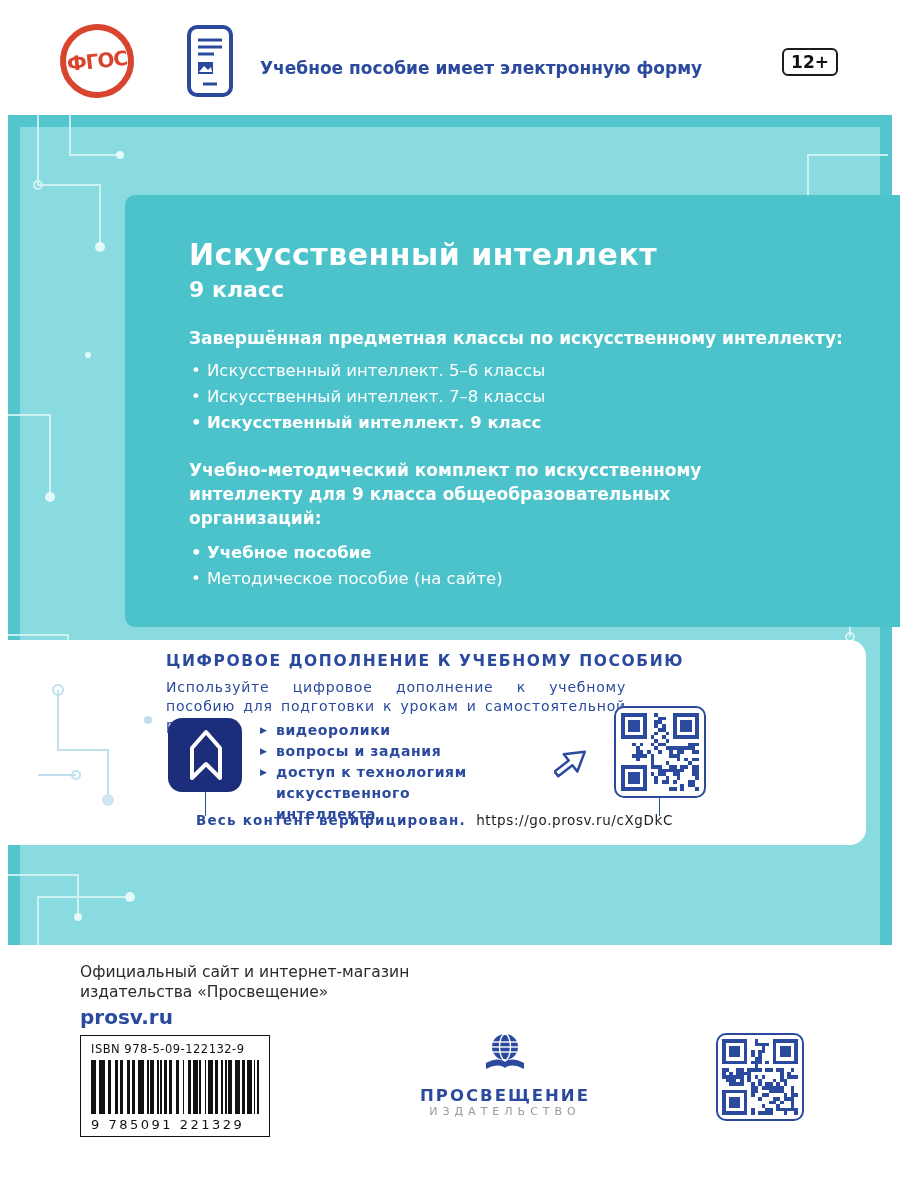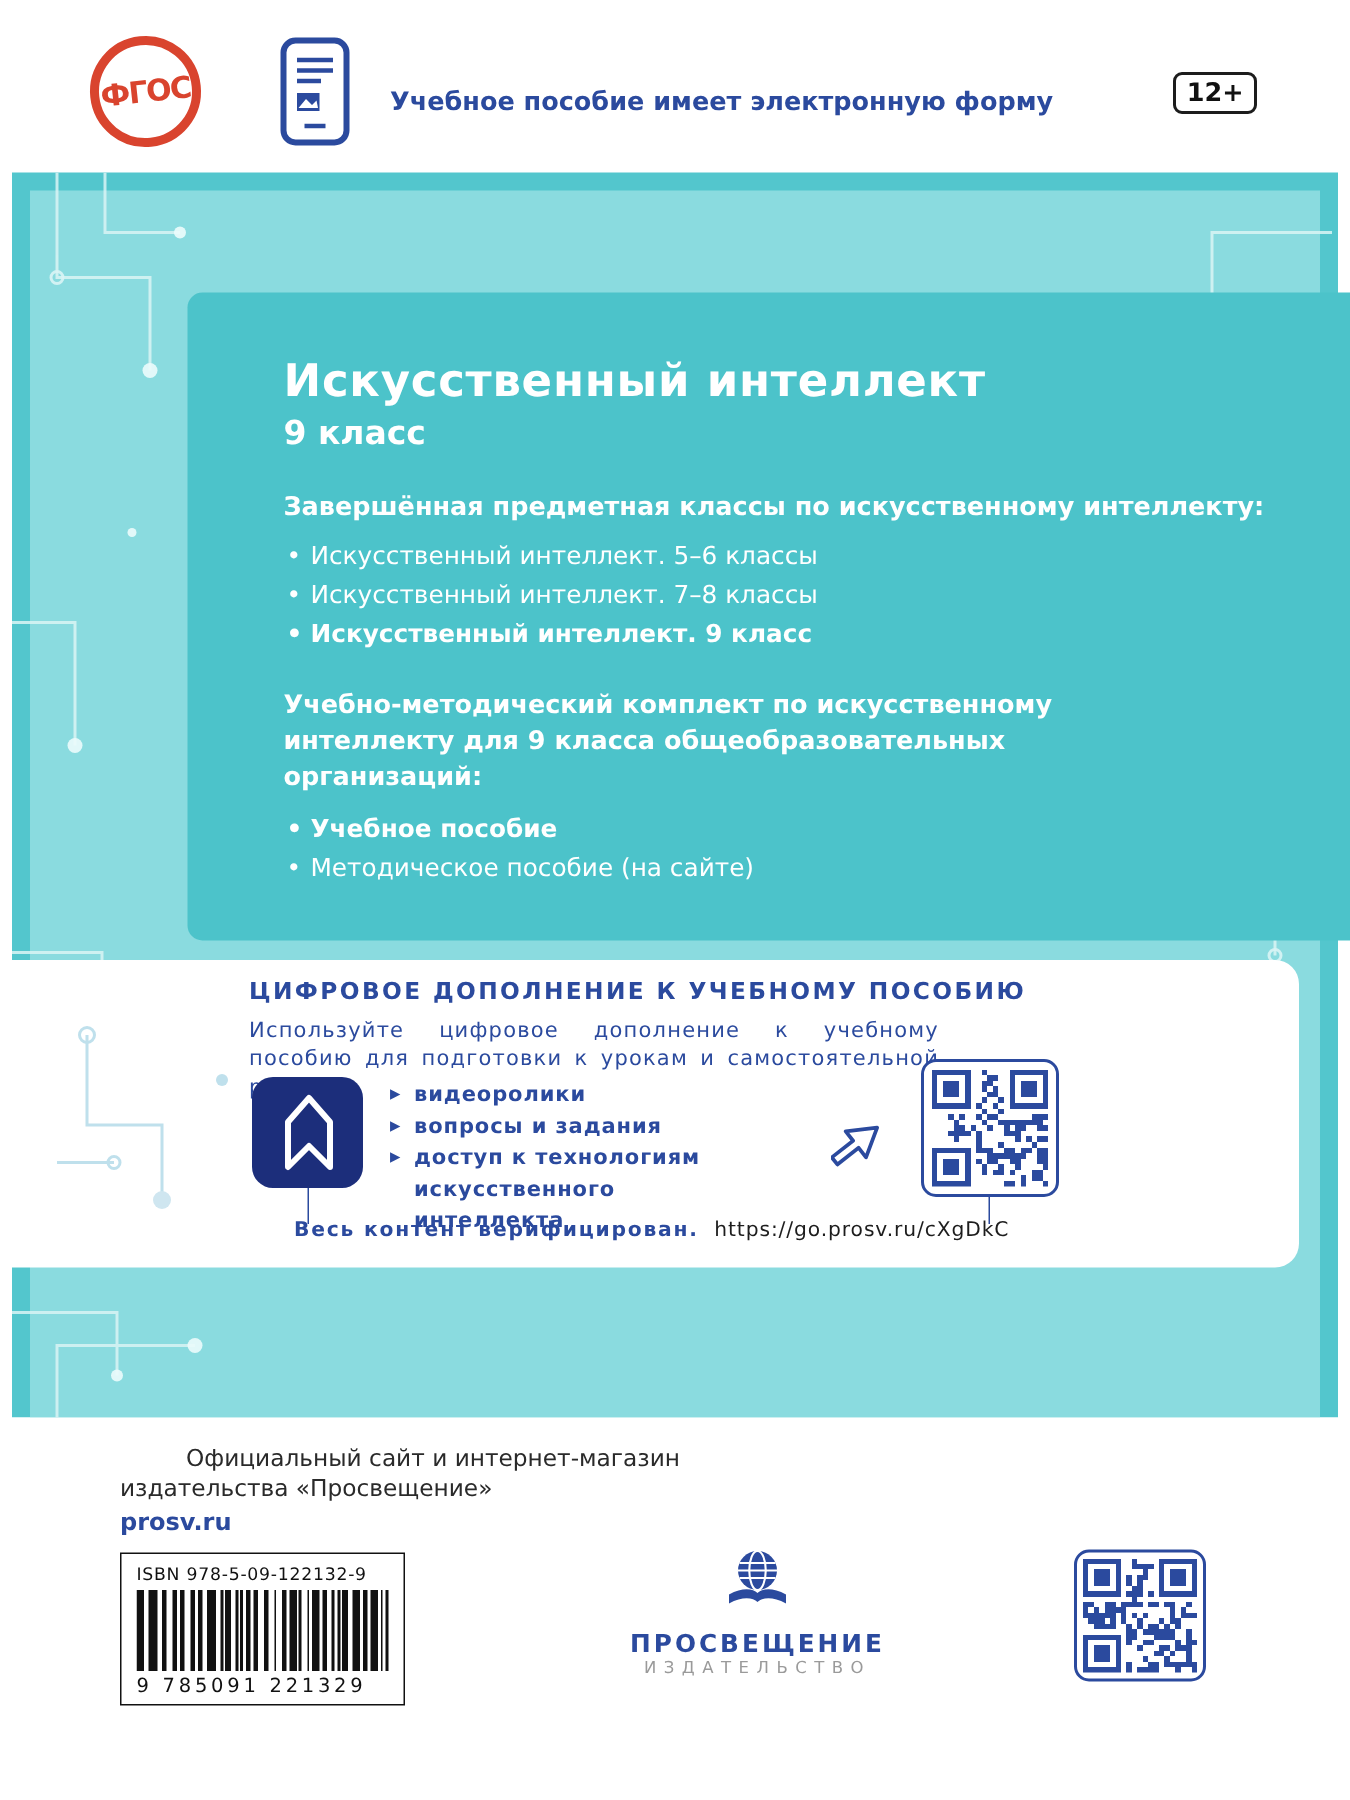--- a/index.html
+++ b/index.html
@@ -45,23 +45,23 @@
   .dp-arrow { position:absolute; left:546px; top:108px; }
   .connector { position:absolute; border-left:1.5px solid #2b4a9e; }
   .conn-left { left:197px; top:152px; height:24px; }
   .conn-right { left:651px; top:158px; height:18px; }
   .dp-verified { position:absolute; left:188px; top:172px; font-size:13.5px; color:#2b4a9e; white-space:nowrap; }
   .dp-verified .label { font-weight:bold; letter-spacing:1.2px; }
   .dp-verified .url { color:#1d1d1d; letter-spacing:.6px; margin-left:6px; }
 
   
   .footer { position:absolute; left:0; top:945px; width:900px; height:255px; background:#fff; }
-  .site-line1 { position:absolute; left:80px; top:18px; color:#2a2a2a; font-size:15.5px;margin-left:44px; }
+  .site-line1 { position:absolute; left:80px; top:18px; color:#2a2a2a; font-size:15.5px; }
   .site-line2 { position:absolute; left:80px; top:38px; color:#2a2a2a; font-size:15.5px; }
-  .site-url { position:absolute; left:80px; top:60px; color:#2b4a9e; font-weight:bold; font-size:16px; }
+  .site-url { position:absolute; left:80px; top:60px; color:#2b4a9e; font-weight:bold; font-size:20px; }
   .barcode { position:absolute; left:80px; top:90px; width:190px; height:102px; border:1.5px solid #111; padding:6px 10px 4px; display:flex; flex-direction:column; background:#fff; }
   .barcode .isbn { font-size:11.5px; color:#111; letter-spacing:.5px; }
   .barcode-bars { flex:1; margin-top:4px; display:flex; align-items:stretch; overflow:hidden; }
   .barcode-bars span { display:inline-block; background:#111; height:100%; flex:none; }
   .barcode .digits { font-size:13px; letter-spacing:2.5px; margin-top:3px; color:#111; }
   .publisher { position:absolute; left:390px; top:86px; width:230px; text-align:center; }
   .publisher .name { color:#2b4a9e; font-weight:bold; font-size:16.5px; letter-spacing:2px; margin-top:5px; }
   .publisher .sub { color:#9a9a9a; font-size:11px; letter-spacing:5px; margin-top:0; }
   .footer-qr { position:absolute; left:716px; top:88px; width:88px; height:88px; border:2px solid #2b4a9e; border-radius:10px; padding:4px; }
 </style>

